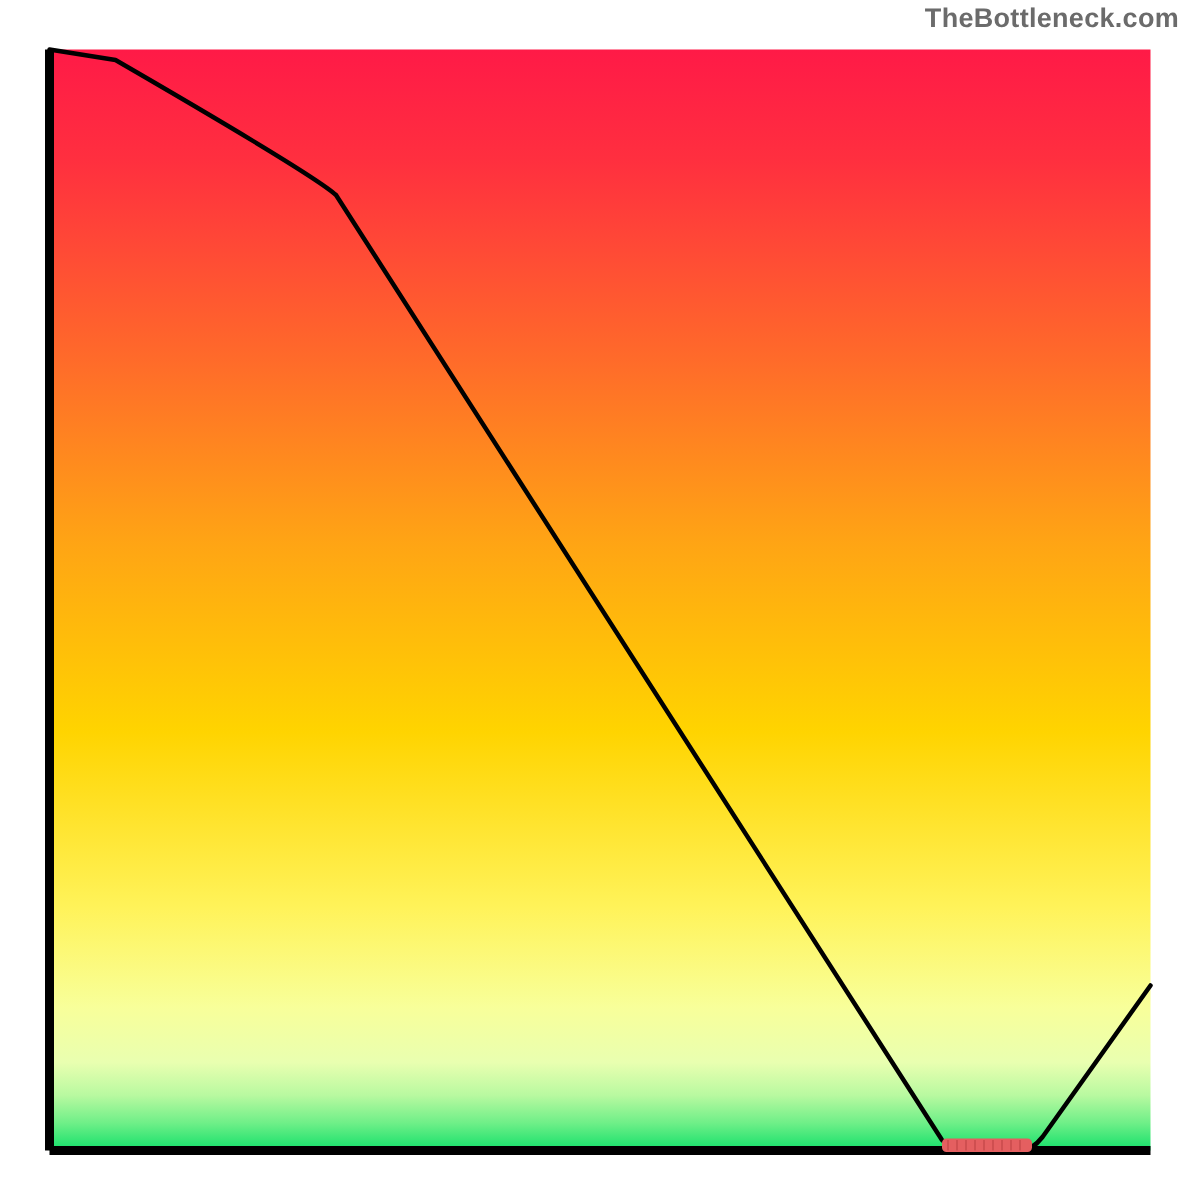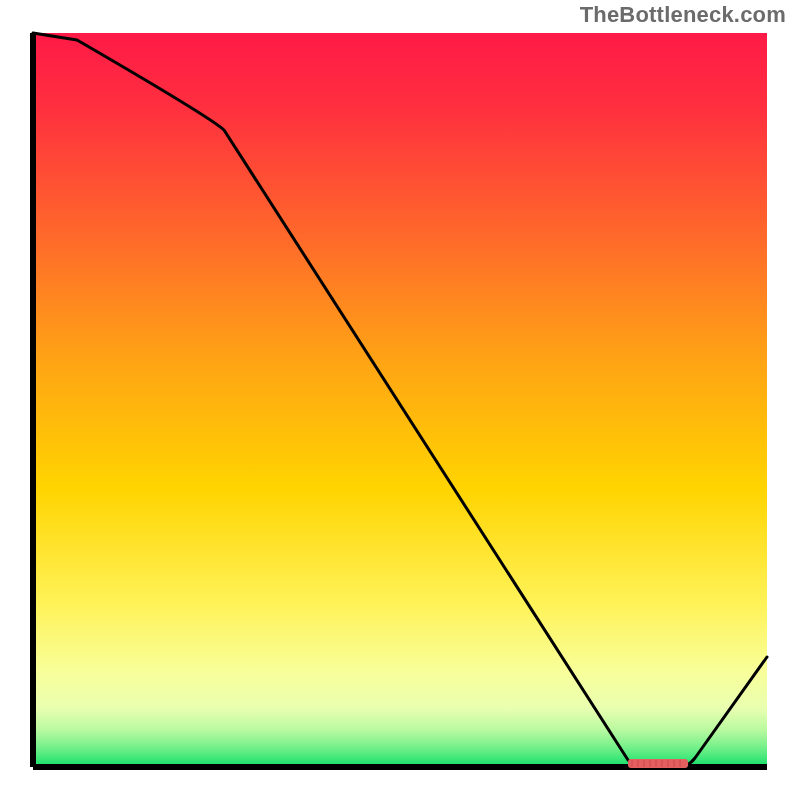--- a/index.html
+++ b/index.html
@@ -12,21 +12,21 @@
   }
   .chart-container {
     position: relative;
     width: 800px;
     height: 800px;
   }
   .watermark {
     position: absolute;
     top: 2px;
     right: 14px;
-    font-size: 22px;
+    font-size: 18px;
     font-weight: 700;
     color: #6b6b6b;
     letter-spacing: 0.2px;
     z-index: 5;
   }
   svg {
     display: block;
   }
 </style>
 </head>

